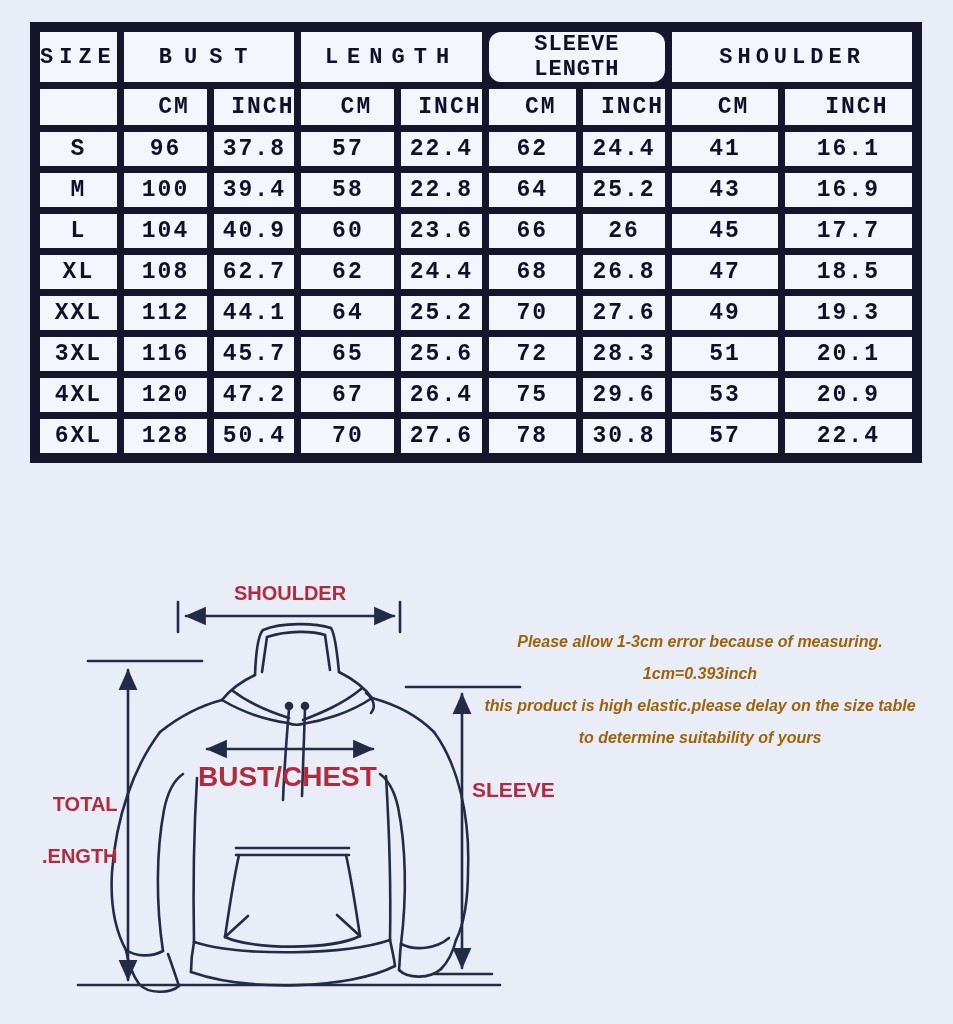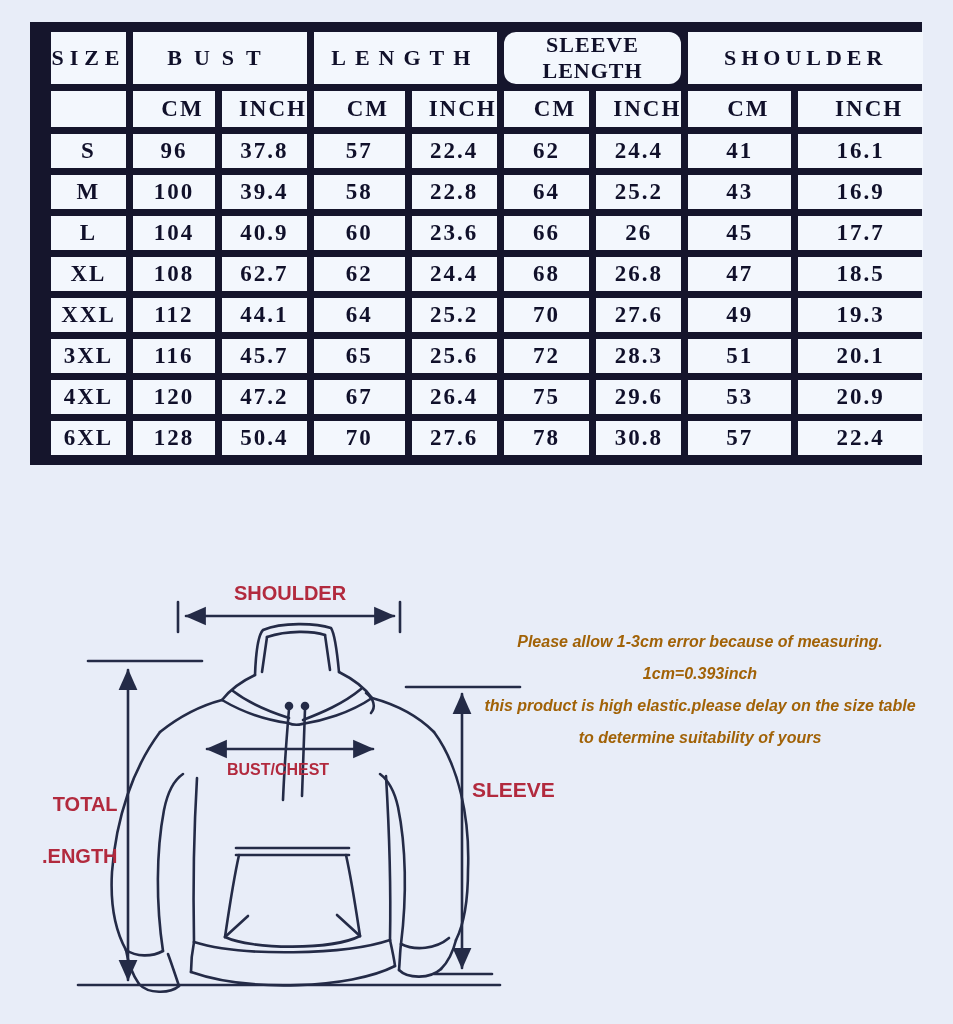--- a/index.html
+++ b/index.html
@@ -8,23 +8,22 @@
     background:#e8edf8;
     font-family:"Liberation Sans", sans-serif;
   }
   
   .chart-frame{
     position:absolute;left:30px;top:22px;width:892px;
     background:#15152c;padding:3px;box-sizing:border-box;
   }
   table.size-table{
     width:100%;border-collapse:separate;border-spacing:7px;
-    font-family:Liberation Serif, serif;
+    font-family:Liberation Mono, monospace;
     color:#10102a;
-    margin-left:11px;
   }
   .size-table th,.size-table td{
     background:#f3f7fd;text-align:center;vertical-align:middle;
     padding:0;font-weight:bold;
   }
   .size-table thead tr.group-row th{height:34px;font-size:22px;}
   .size-table thead tr.unit-row th{height:36px;font-size:23px;letter-spacing:2px;padding-left:17px;}
   .size-table tbody td{height:34px;font-size:23px;letter-spacing:2px;}
   th.h-size{letter-spacing:6px;}
   th.h-bust{letter-spacing:12px;}
@@ -33,21 +32,21 @@
   th.h-shoulder{letter-spacing:5px;}
   
   .diagram{position:absolute;left:0;top:560px;width:953px;height:464px;}
   .diagram svg{position:absolute;left:0;top:0;}
   .red-label{
     position:absolute;color:#b22a3e;font-weight:bold;
     font-family:"Liberation Sans",sans-serif;white-space:pre-line;
   }
   .lbl-shoulder{left:198px;top:22px;width:184px;text-align:center;font-size:20px;}
   .lbl-total{left:42px;top:205px;font-size:20px;line-height:26px;text-align:right;}
-  .lbl-bust{left:198px;top:201px;width:160px;text-align:center;font-size:16px;}
+  .lbl-bust{left:198px;top:201px;width:160px;text-align:center;font-size:28px;}
   .lbl-sleeve{left:472px;top:218px;font-size:21px;}
   .notes{
     position:absolute;left:466px;top:66px;width:468px;text-align:center;
     color:#a16207;font-style:italic;font-weight:600;font-size:16px;
   }
   .notes div{line-height:32px;}
 </style>
 </head>
 <body>
 

